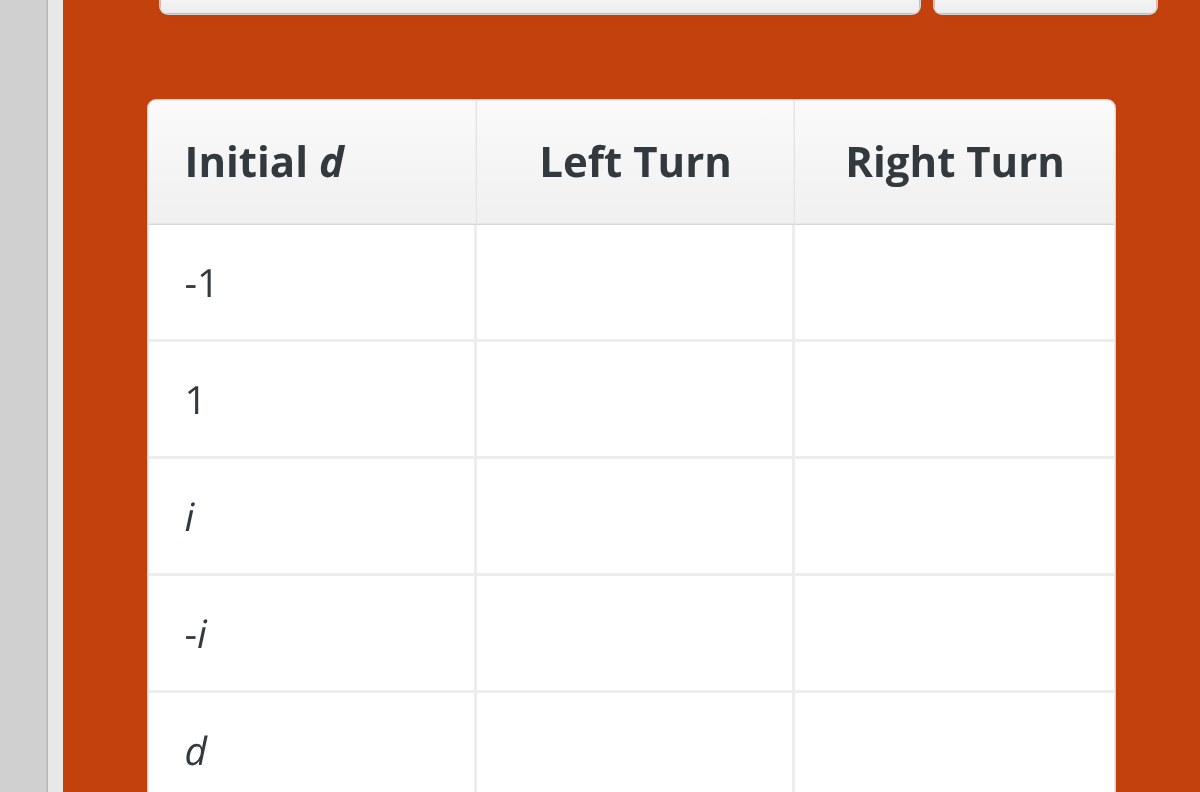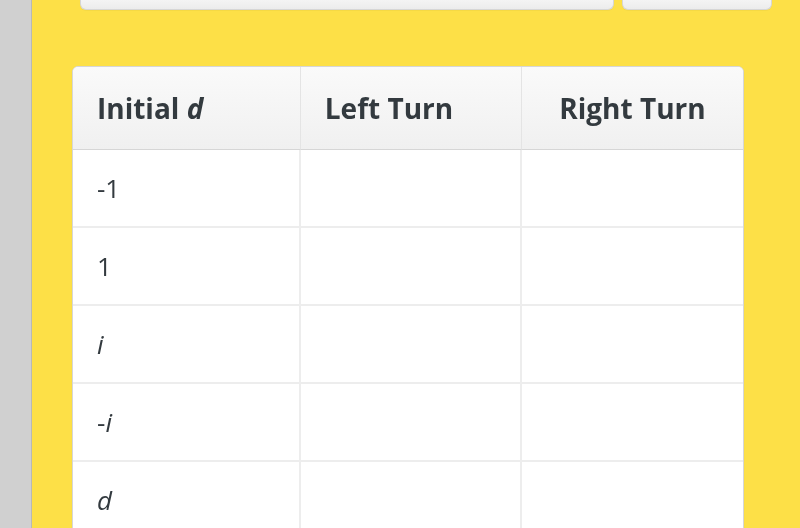--- a/index.html
+++ b/index.html
@@ -18,23 +18,23 @@
     .page-edge {
       position: absolute;
       left: 0;
       top: 0;
       width: 32px;
       height: 100%;
       background: #d0d0d0;
       border-right: 1px solid #b8b8b8;
     }
     .content-area {
-      margin-left: 16px;
+      margin-left: 42px;
       height: 100%;
-      background: #fde047;
+      background: #c2410c;
       padding: 0;
     }
     .top-bars {
       display: flex;
       gap: 8px;
       padding: 0 28px 0 64px;
     }
     .top-bar-left, .top-bar-right {
       height: 10px;
       background: linear-gradient(#f4f4f4, #ececec);
@@ -86,21 +86,21 @@
     tbody td:last-child {
       border-right: none;
     }
     tbody tr:last-child td {
       border-bottom: none;
     }
     .ital {
       font-style: italic;
     }
     .col-1 { width: 34%; }
-    .col-2 { width: 33%; }
+    .col-2 { width: 33%; text-align: center; }
     .col-3 { width: 33%; text-align: center; }
     .header-label-wrap {
       display: inline;
     }
   </style>
 </head>
 <body>
 
 <div class="page-edge"></div>
 

